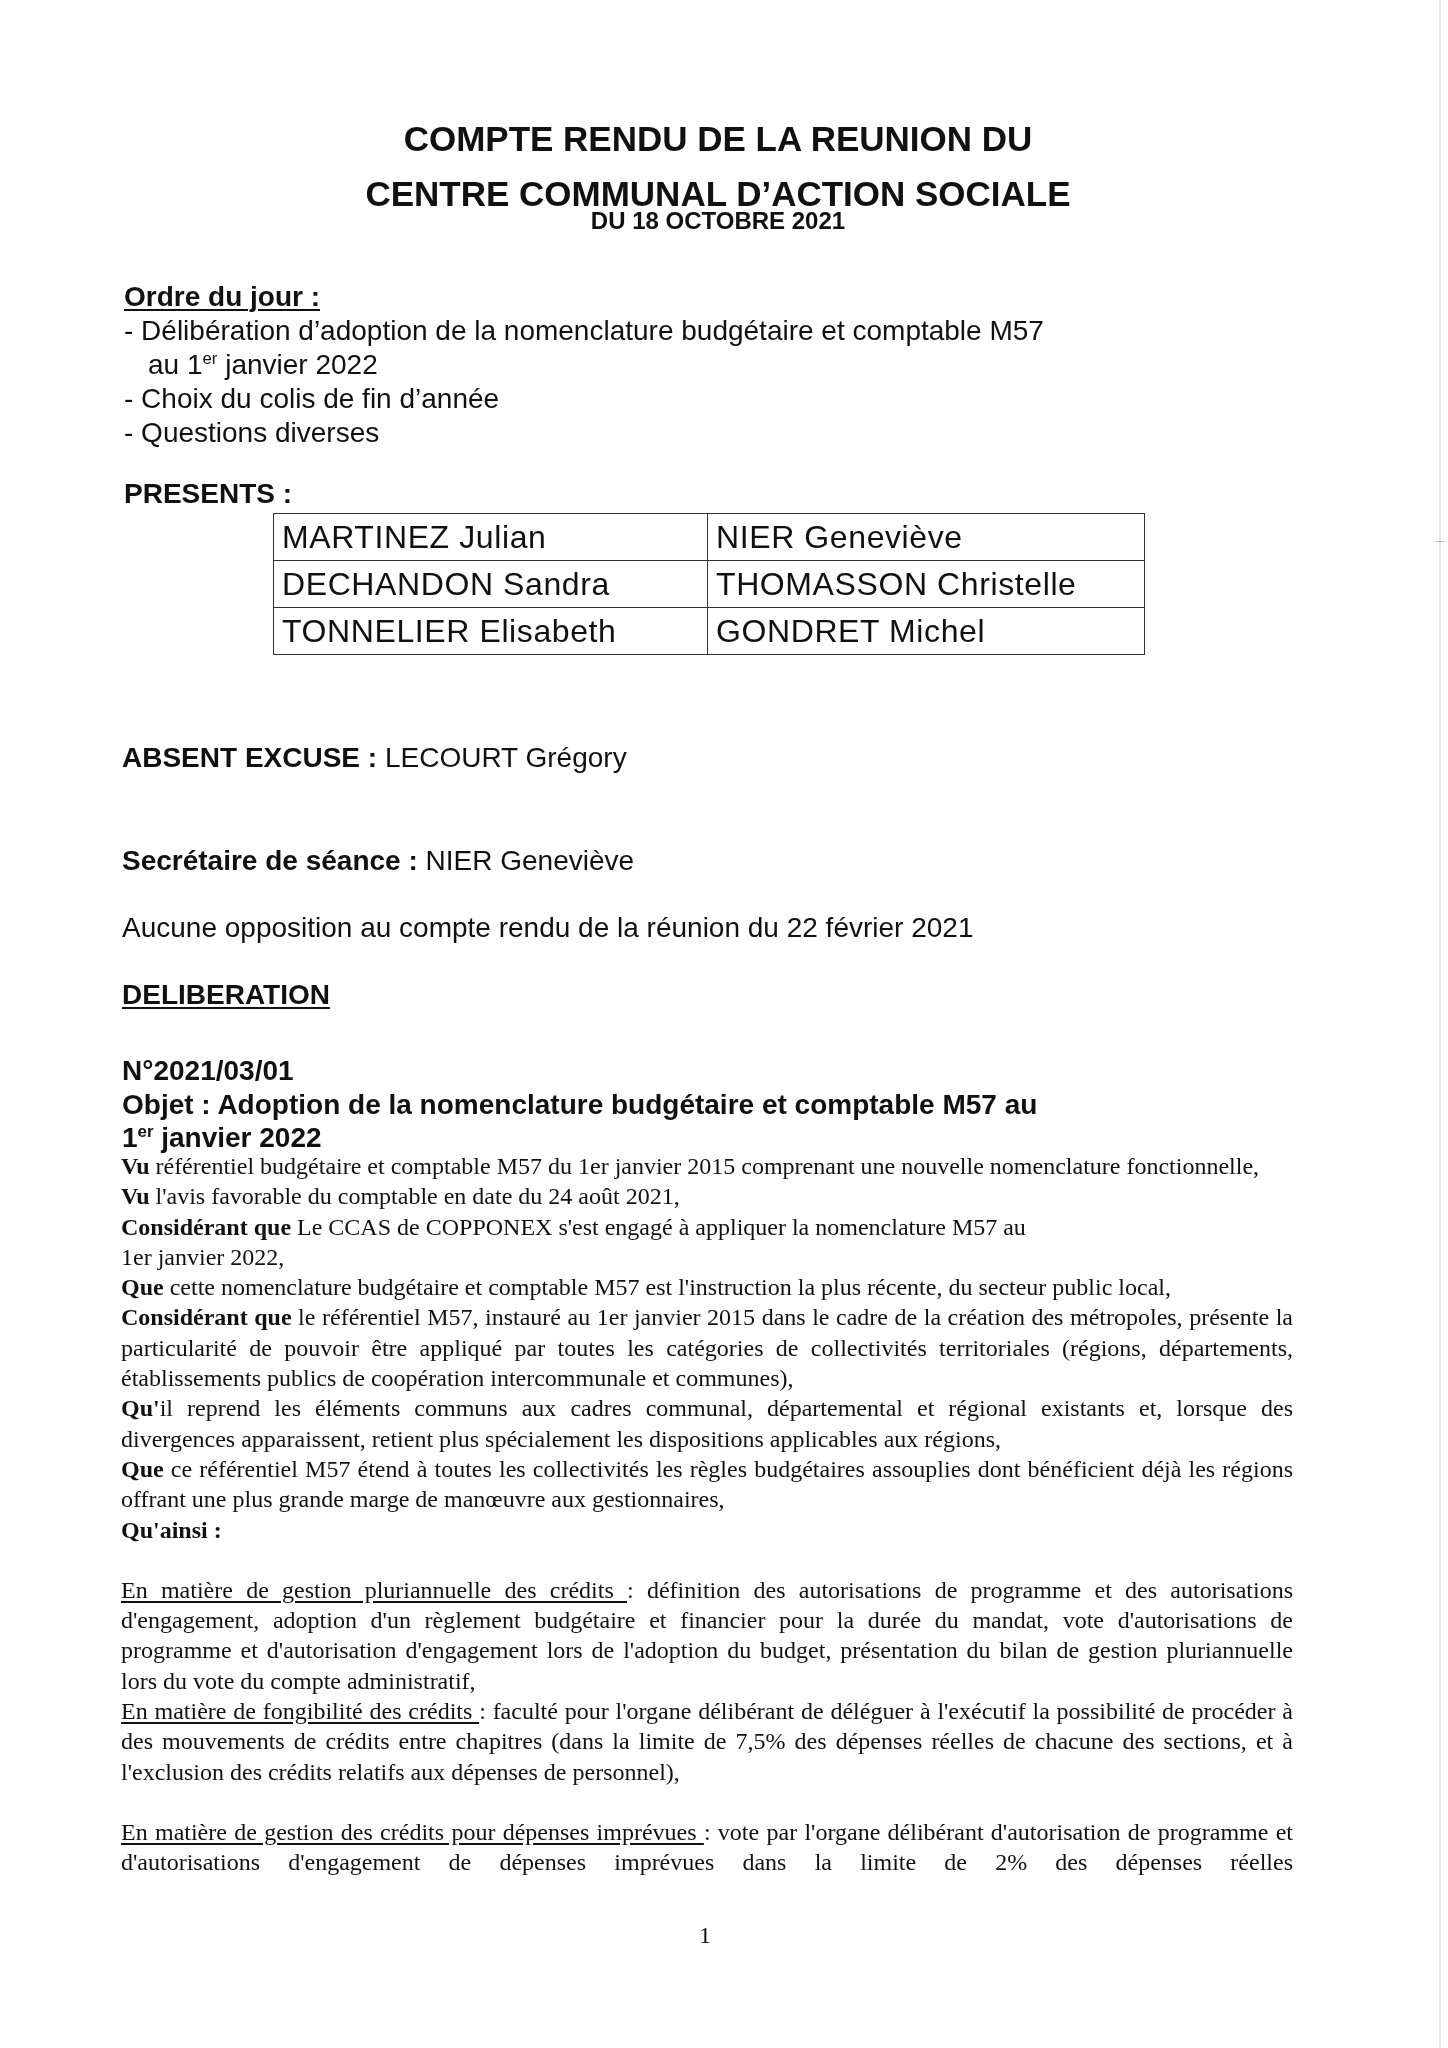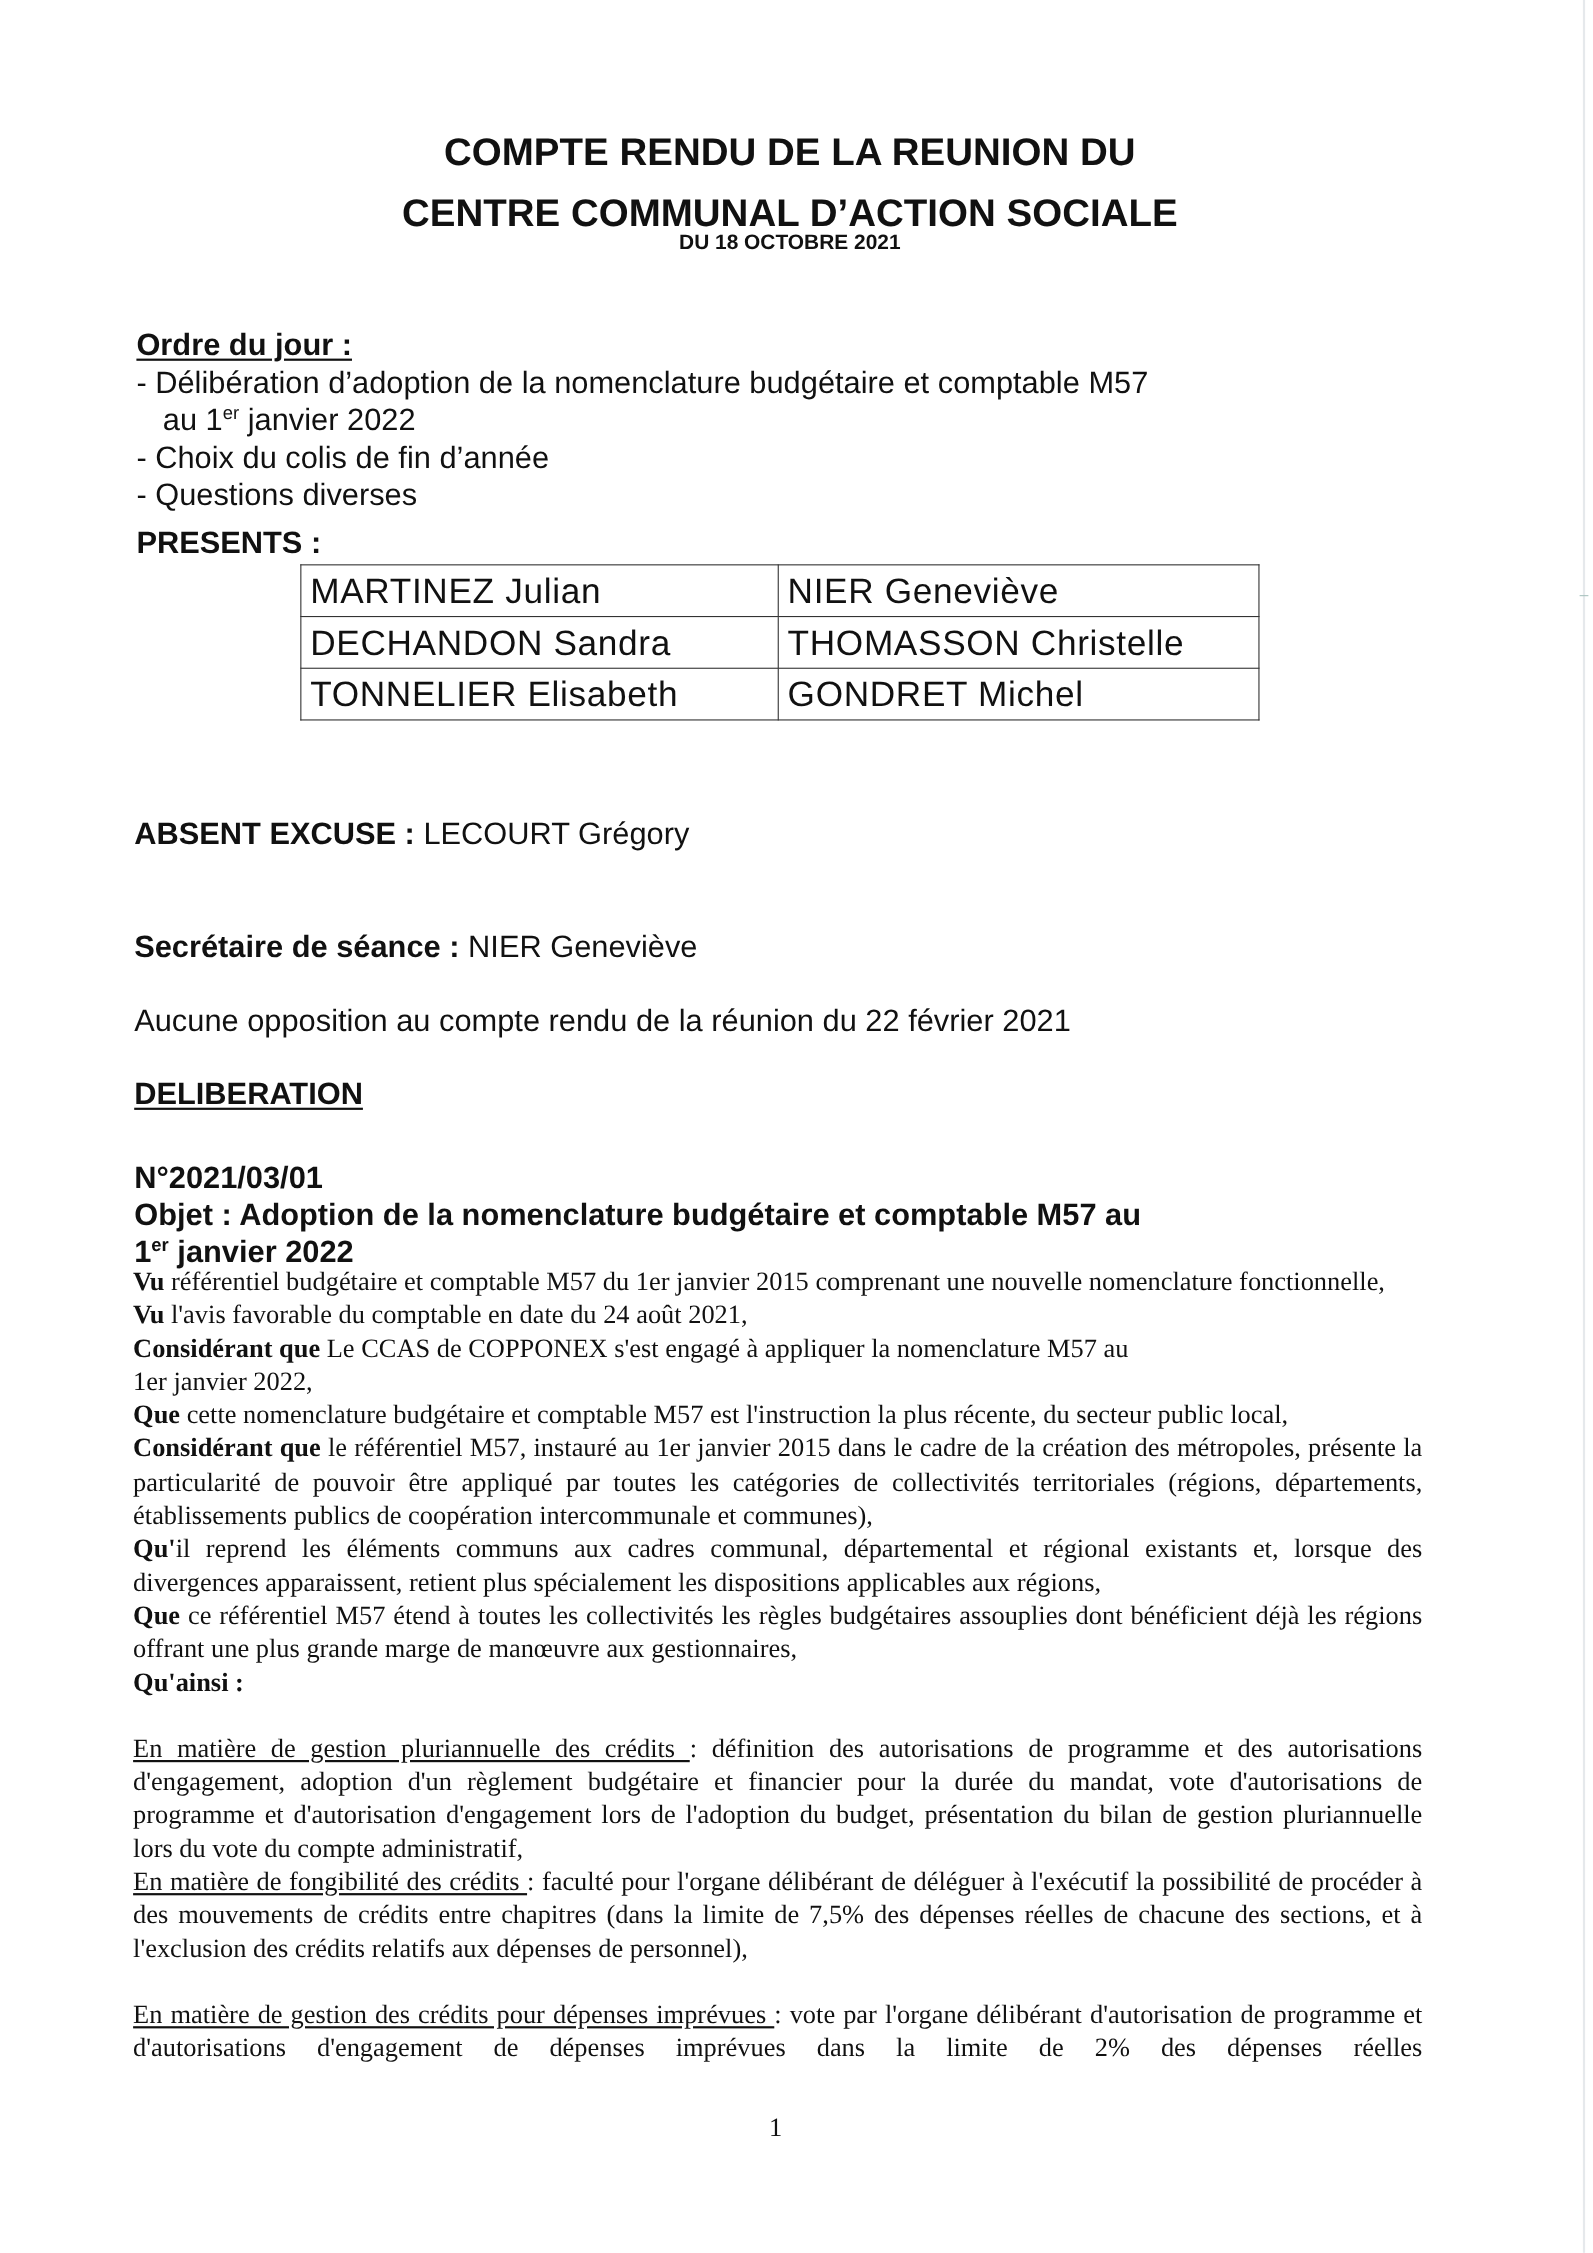--- a/index.html
+++ b/index.html
@@ -3,28 +3,28 @@
 <meta charset="utf-8">
 <style>
   html, body { margin: 0; padding: 0; background: #ffffff; }
   body { width: 1448px; height: 2048px; position: relative; overflow: hidden; color: #111; }
   .scanline { position: absolute; left: 1439px; top: 0; width: 2px; height: 2048px; background: #e6e9ec; }
   .scantick { position: absolute; left: 1436px; top: 541px; width: 8px; height: 1px; background: #a9c3bf; }
 
   .title { position: absolute; left: 122px; width: 1192px; text-align: center; font-family: "Liberation Sans", sans-serif; font-weight: bold; margin: 0; }
   .t1 { top: 117px; font-size: 35px; line-height: 44px; }
   .t2 { top: 161px; font-size: 35px; line-height: 44px; margin-top: 11px; }
-  .t3 { top: 202px; font-size: 19px; line-height: 38px; }
+  .t3 { top: 202px; font-size: 24px; line-height: 38px; }
 
   .abs { position: absolute; }
   .h-sans { font-family: "Liberation Sans", sans-serif; font-size: 28px; line-height: 34px; }
   .b { font-weight: bold; }
   .u { text-decoration: underline; text-decoration-thickness: 2px; text-underline-offset: 3px; }
 
-  .agenda { position: absolute; left: 124px; top: 297px; font-family: "Liberation Sans", sans-serif; font-size: 28px; line-height: 34px; }
+  .agenda { position: absolute; left: 124px; top: 280px; font-family: "Liberation Sans", sans-serif; font-size: 28px; line-height: 34px; }
   .agenda .item { white-space: nowrap; }
   .agenda .indent { padding-left: 24px; }
   sup { font-size: 60%; line-height: 0; vertical-align: 0.6em; }
 
   table.presents { position: absolute; left: 273px; top: 513px; border-collapse: collapse; font-family: "Liberation Sans", sans-serif; font-size: 32px; }
   table.presents td { border: 1.5px solid #333; height: 46px; padding: 0 8px; width: 417px; letter-spacing: 0.6px; }
   table.presents td.c2 { width: 420px; }
 
   .body-text { position: absolute; left: 121px; width: 1172px; font-family: "Liberation Serif", serif; font-size: 24px; line-height: 30.3px; text-align: justify; }
   .body-text p { margin: 0; }

